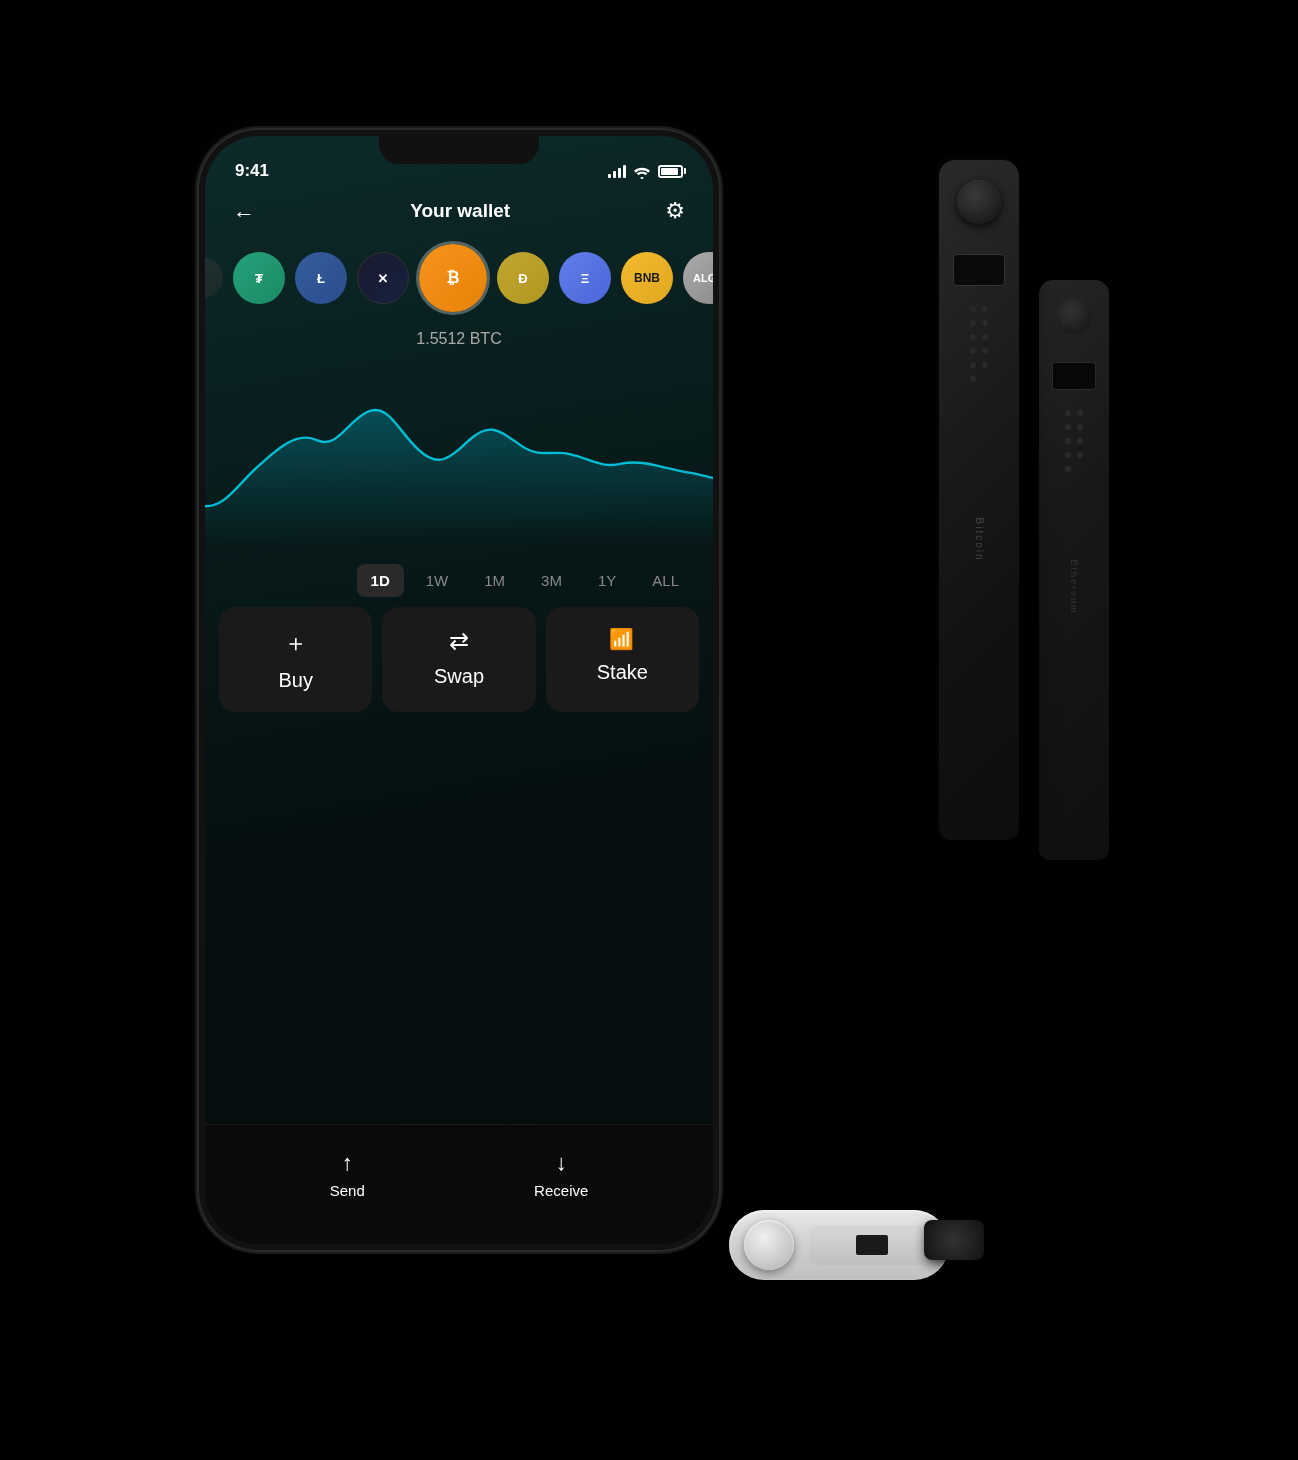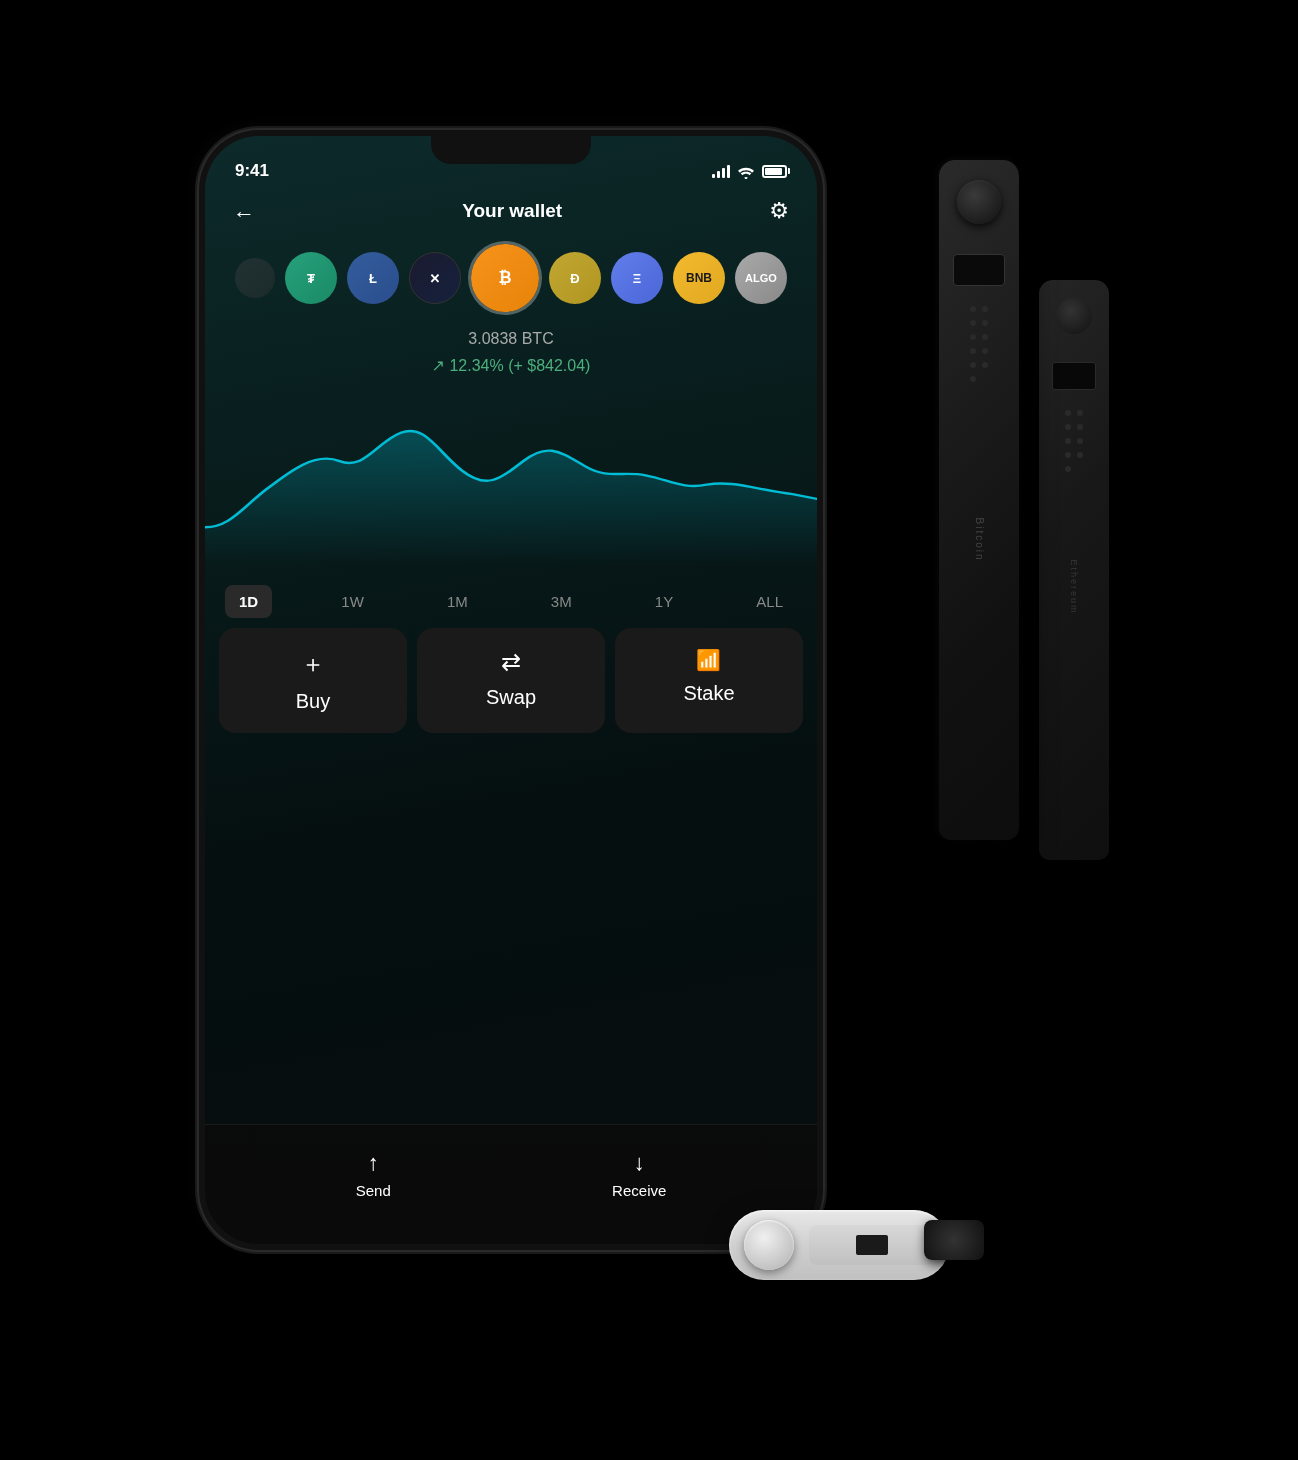--- a/index.html
+++ b/index.html
@@ -23,21 +23,21 @@
       display: flex;
       align-items: center;
       justify-content: center;
     }
 
     
     .phone {
       position: absolute;
       left: 50px;
       top: 50px;
-      width: 624px;
+      width: 520px;
       height: 1120px;
       background: #111;
       border-radius: 60px;
       box-shadow:
         0 0 0 2px #2a2a2a,
         0 0 0 4px #1a1a1a,
         30px 30px 80px rgba(0,0,0,0.9),
         -5px -5px 20px rgba(255,255,255,0.03);
       overflow: hidden;
       z-index: 10;
@@ -238,22 +238,22 @@
     }
 
     .chart-container svg {
       width: 100%;
       height: 100%;
     }
 
     
     .time-selector {
       display: flex;
-      justify-content: space-between;
-      gap: 21px;
+      justify-content: flex-end;
+      gap: 8px;
       padding: 10px 20px;
     }
 
     .time-btn {
       padding: 8px 14px;
       border-radius: 8px;
       color: #888;
       font-size: 15px;
       font-weight: 400;
       cursor: pointer;
@@ -563,25 +563,21 @@
         <div class="coin coin-litecoin">Ł</div>
         <div class="coin coin-xrp">✕</div>
         <div class="coin coin-bitcoin active">₿</div>
         <div class="coin coin-doge">Ð</div>
         <div class="coin coin-eth">Ξ</div>
         <div class="coin coin-bnb" style="font-size:12px;font-weight:800;">BNB</div>
         <div class="coin coin-algo" style="font-size:11px;">ALGO</div>
       </div>
 
       <div class="balance-section">
-        <div class="balance-btc">3.0838 BTC</div>
-        <div class="balance-change">
-          <span>↗ 12.34%</span>
-          <span>(+ $842.04)</span>
-        </div>
+        <div class="balance-btc">1.5512 BTC</div>
       </div>
 
       <div class="chart-container">
         <svg viewBox="0 0 500 180" preserveAspectRatio="none">
           <defs>
             <linearGradient id="chartGrad" x1="0" y1="0" x2="0" y2="1">
               <stop offset="0%" stop-color="#00bcd4" stop-opacity="0.3"></stop>
               <stop offset="100%" stop-color="#00bcd4" stop-opacity="0"></stop>
             </linearGradient>
           </defs>

